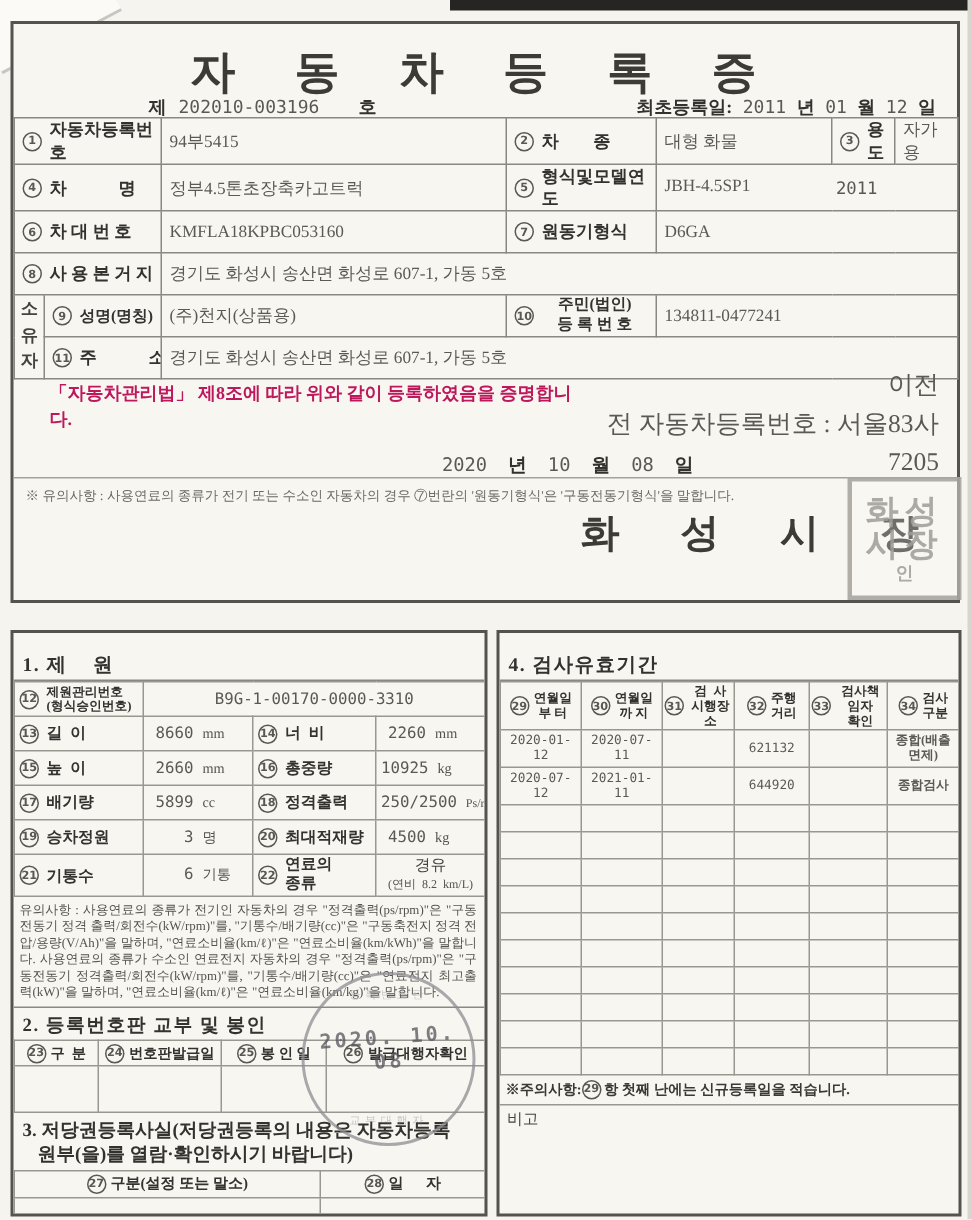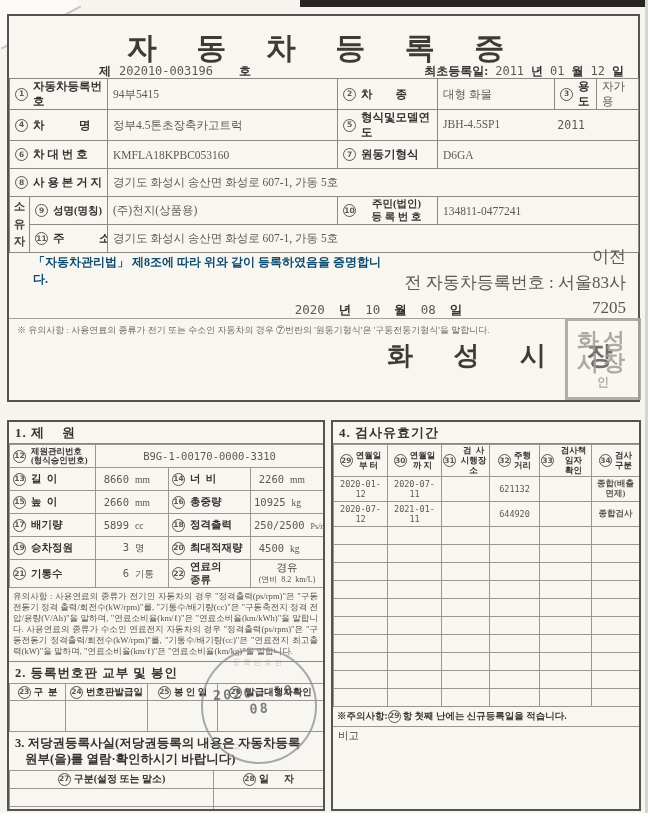--- a/index.html
+++ b/index.html
@@ -37,36 +37,36 @@
   table.main{position:absolute;top:62px;left:0;width:629px;table-layout:fixed;}
   table.main td{border:1px solid #8a8883;height:27px;padding:0 5px;font-size:11.5px;overflow:hidden;}
   table.main td.l{font-weight:bold;color:#33322e;}
   table.main td.v{color:#5b5954;}
   .cellflex{display:flex;align-items:center;gap:3px;}
   .owner-cell{text-align:center;font-size:10.5px;font-weight:bold;line-height:1.55;padding:0 1px !important;}
   .twoline{display:flex;flex-direction:column;line-height:1.15;font-size:10.5px;align-items:center;flex:1;}
   .mdl{display:flex;flex:1;justify-content:space-between;padding-right:48px;}
   
   .statement{position:absolute;top:228px;left:0;right:0;display:flex;justify-content:space-between;align-items:flex-start;}
-  .statement .st-text{margin-left:24px;margin-top:10px;font-size:12px;font-weight:bold;color:#0c4a6e;}
+  .statement .st-text{margin-left:24px;margin-top:10px;font-size:12px;font-weight:bold;color:#be185d;}
   .statement .st-right{margin-right:12px;text-align:right;font-size:17px;color:#5b5954;line-height:1.5;}
   .notice-band{position:absolute;top:258px;left:0;right:0;border-top:1px solid #a5a29b;
       font-size:9px;color:#6b6963;padding:5px 8px 6px 8px;margin-top:44px;}
   .issue-date{position:absolute;top:286px;left:0;right:0;display:flex;justify-content:center;
       margin-left:110px;gap:14px;font-size:12.5px;align-items:baseline;}
   .issuer{position:absolute;top:322px;left:378px;font-size:26px;font-weight:bold;
       letter-spacing:17px;color:#3d3b36;}
   .seal{position:absolute;top:302px;left:556px;width:70px;height:76px;
       border:3px solid #aaa7a1;display:flex;flex-direction:column;align-items:center;justify-content:center;
       color:#a5a29c;font-weight:bold;opacity:.9;background:rgba(250,249,245,.3);}
   .seal div{line-height:1;}
   .seal .s-big{font-size:22px;letter-spacing:4px;}
   .seal .s-sm{font-size:12px;margin-top:2px;}
   
-  .sec-title{font-size:13px;font-weight:bold;color:#33322e;padding:2px 6px 1px 6px;
+  .sec-title{font-size:13px;font-weight:bold;color:#33322e;padding:12px 6px 1px 6px;
       border-bottom:1px solid #8a8883;letter-spacing:1px;}
   .sec-title.noline{border-bottom:none;}
   
   table.spec{width:100%;table-layout:fixed;}
   table.spec td{border:1px solid #9a9791;font-size:10.5px;padding:0 3px;height:22px;overflow:hidden;}
   table.spec td.l{font-weight:bold;color:#33322e;}
   .vu{display:flex;align-items:baseline;}
   .vu .num{flex:1;text-align:right;font-family:"DejaVu Sans Mono",monospace;color:#5b5954;padding-right:6px;}
   .vu .unit{width:30px;flex:none;font-size:9.5px;color:#55534e;text-align:left;}
   .f12lbl{line-height:1.1;font-size:8.5px;display:flex;flex-direction:column;}

